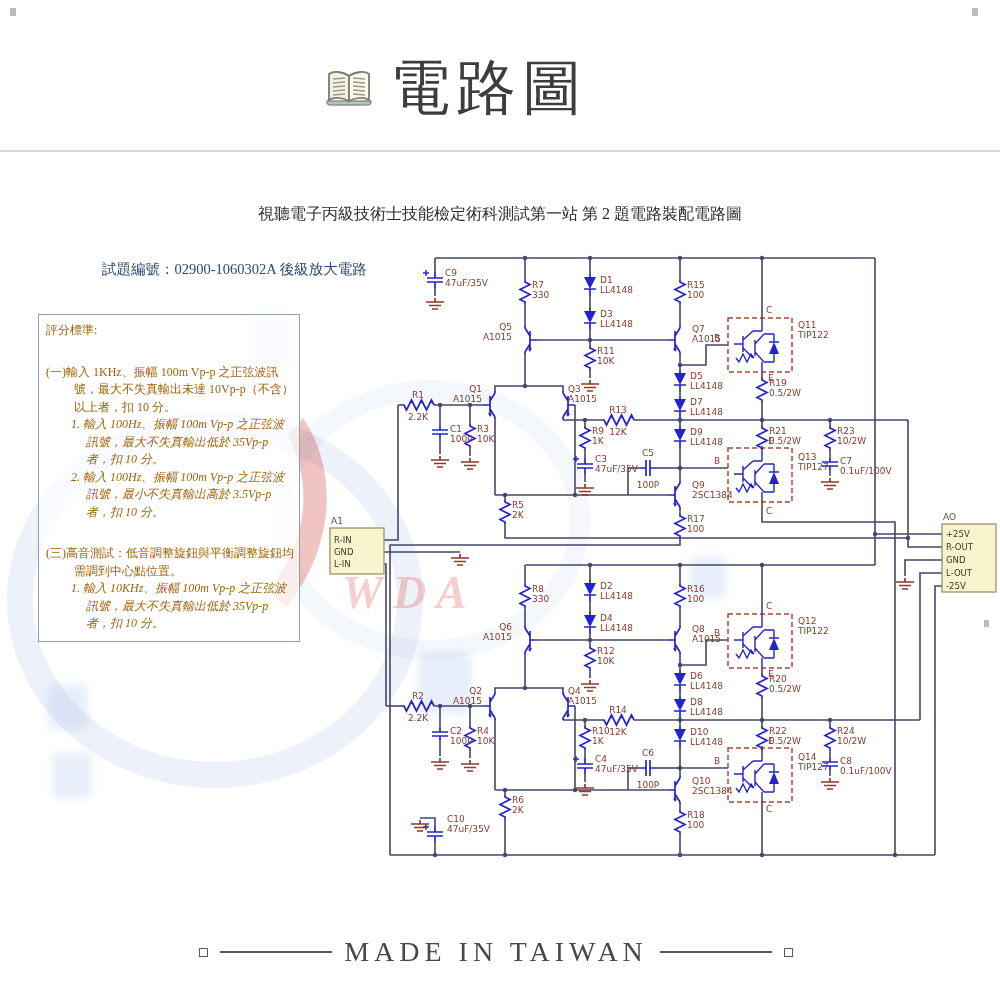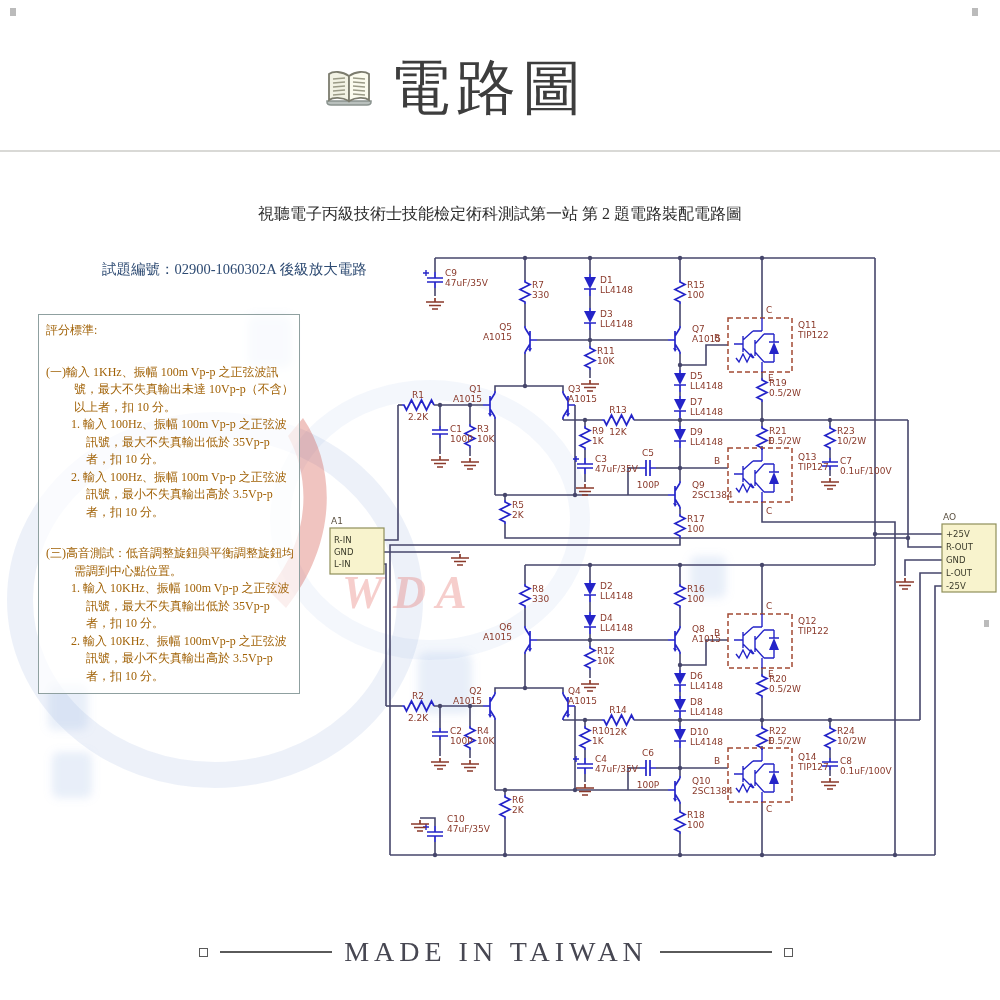--- a/index.html
+++ b/index.html
@@ -12,21 +12,21 @@
   .subtitle{position:absolute;top:204px;left:0;width:1000px;text-align:center;
             font-family:"Liberation Serif",serif;font-size:16px;color:#2b2b2b;z-index:3;}
   .examno{position:absolute;top:260px;left:60px;font-family:"Liberation Serif",serif;
           font-size:14.5px;color:#2d4a72;z-index:3;padding-left:42px;}
   .crit{position:absolute;top:314px;left:38px;width:248px;border:1px solid #8fa0a0;
         background:rgba(255,255,255,0.72);padding:7px 5px 8px 7px;
         font-family:"Liberation Serif",serif;font-size:12px;line-height:17.5px;
         color:#a16207;z-index:3;}
   .crit .h{margin-bottom:1px;}
   .ci{padding-left:28px;text-indent:-28px;margin-top:24px;}
-  .cs{padding-left:40px;text-indent:-15px;}
+  .cs{padding-left:40px;text-indent:-15px;font-style:italic;}
   .foot{position:absolute;top:936px;left:0;width:992px;display:flex;align-items:center;
         justify-content:center;gap:12px;z-index:3;font-family:"Liberation Serif",serif;
         font-size:28px;color:#474752;letter-spacing:5px;}
   .fline{width:112px;border-top:2px solid #5a5a5a;}
   .fsq{width:7px;height:7px;border:1.5px solid #5a5a5a;background:#fff;}
   #wm,#sch{position:absolute;top:0;left:0;z-index:1;}
   #sch{z-index:2;}
 </style>
 </head>
 <body>
@@ -72,21 +72,20 @@
 <div class="subtitle">視聽電子丙級技術士技能檢定術科測試第一站 第 2 題電路裝配電路圖</div>
 <div class="examno">試題編號：02900-1060302A 後級放大電路</div>
 
 <div class="crit" id="critbody">
     <div class="h">評分標準:</div>
     <div class="ci">(一)輸入 1KHz、振幅 100m Vp-p 之正弦波訊號，最大不失真輸出未達 10Vp-p（不含）以上者，扣 10 分。</div>
     <div class="cs">1. 輸入 100Hz、振幅 100m Vp-p 之正弦波訊號，最大不失真輸出低於 35Vp-p 者，扣 10 分。</div>
     <div class="cs">2. 輸入 100Hz、振幅 100m Vp-p 之正弦波訊號，最小不失真輸出高於 3.5Vp-p 者，扣 10 分。</div>
     <div class="ci">(三)高音測試：低音調整旋鈕與平衡調整旋鈕均需調到中心點位置。</div>
     <div class="cs">1. 輸入 10KHz、振幅 100m Vp-p 之正弦波訊號，最大不失真輸出低於 35Vp-p 者，扣 10 分。</div>
-    <div class="cs">2. 輸入 10KHz、振幅 100mVp-p 之正弦波訊號，最小不失真輸出高於 3.5Vp-p 者，扣 10 分。</div>
   </div>
 
 <svg id="sch" width="1000" height="1000">
     <g stroke="#46466b" stroke-width="1.6" fill="none">
       <path d="M435,258 L 875,258"></path>
       <path d="M875,258 L 875,565"></path>
       <path d="M525,565 L 875,565"></path>
       <path d="M390,855 L 935,855"></path>
       <path d="M435,258 L 435,272"></path>
       <path d="M435,288 L 435,296"></path>

